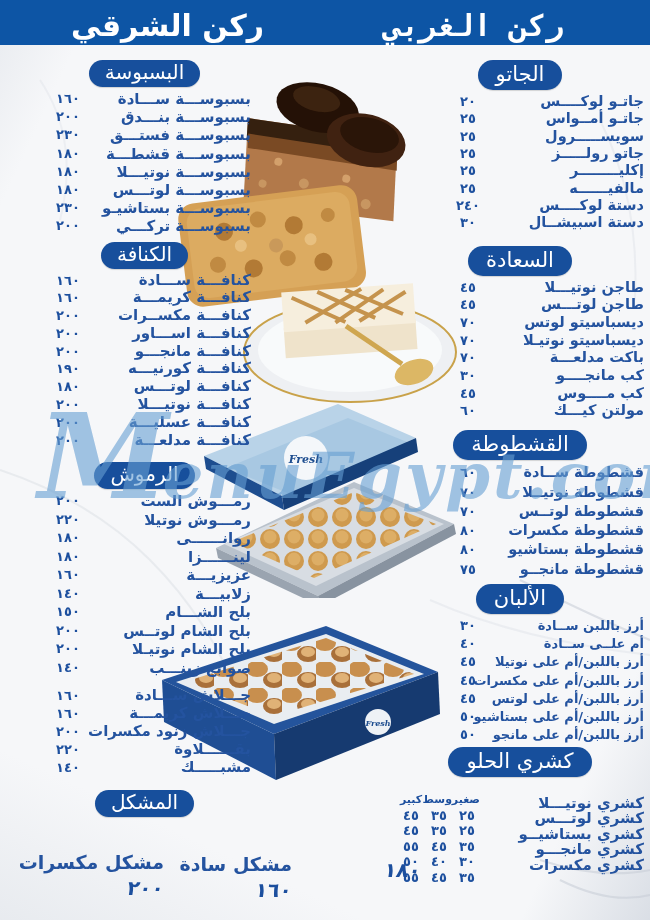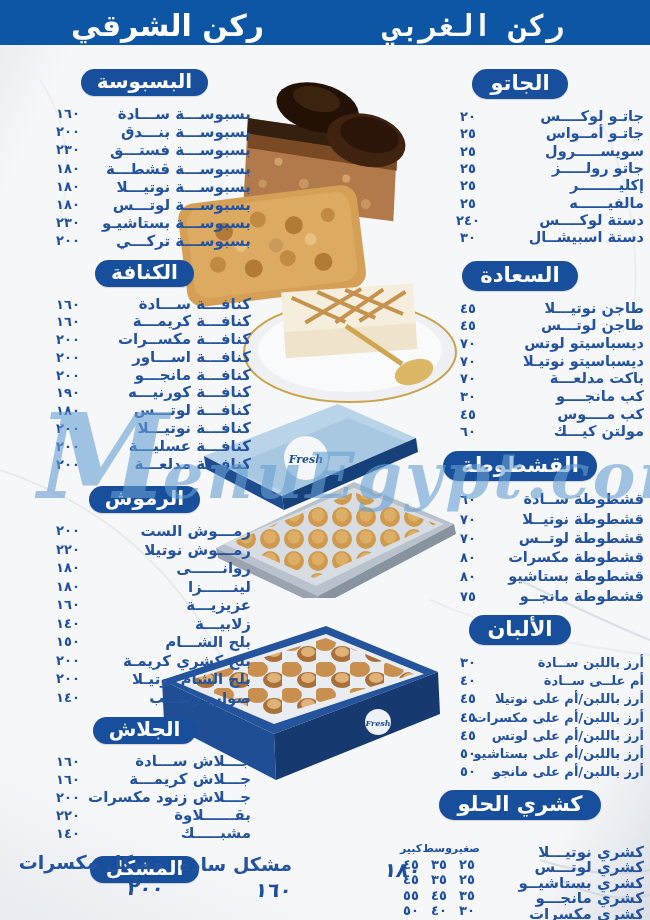--- a/index.html
+++ b/index.html
@@ -14,22 +14,22 @@
   
   .banner{position:absolute;left:0;top:0;width:650px;height:45px;background:#0d55a5;z-index:3;}
   .banner .ttl{position:absolute;top:8px;color:#fff;font-weight:bold;font-size:30px;
                text-align:center;direction:rtl;white-space:nowrap;}
   .ttl-east{left:55px;width:225px;}
   .ttl-west{left:361px;width:225px;font-family:Liberation Mono, monospace;}
   
   .col{position:absolute;top:60px;z-index:4;}
   .cL{left:38px;width:213px;}
   .cR{left:396px;width:248px;}
-  .pill{background:#174f9c;color:#fff;font-weight:bold;border-radius:17px;
-        width:fit-content;margin:9px auto;padding:2px 18px 4px;font-size:21px;
+  .pill{background:#174f9c;color:#fff;font-weight:normal;border-radius:17px;
+        width:fit-content;margin:0 auto;padding:2px 18px 4px;font-size:21px;
         direction:rtl;white-space:nowrap;line-height:1.15;box-shadow:0 1px 1px rgba(0,0,0,.15);}
   .cL .pill{font-size:20px;padding:1px 16px 3px;}
   .rows{margin-top:3px;}
   .row{position:relative;direction:rtl;}
   .nm{display:block;text-align:right;white-space:nowrap;color:#24539f;font-weight:bold;
       font-size:14.5px;line-height:inherit;}
   .pr{position:absolute;top:0;width:36px;text-align:center;color:#1c4f9e;font-weight:bold;
       font-size:13px;line-height:inherit;}
   .cR .pr{left:54px;}
   .cL .pr{left:12px;}
@@ -291,35 +291,34 @@
         </div>
         <div class="row">
           <span class="nm">زلابيـــة</span>
           <span class="pr">١٤٠</span>
         </div>
         <div class="row">
           <span class="nm">بلح الشـــام</span>
           <span class="pr">١٥٠</span>
         </div>
         <div class="row">
-          <span class="nm">بلح كشري كريمـة</span>
+          <span class="nm">بلح الشام لوتــس</span>
           <span class="pr">٢٠٠</span>
         </div>
         <div class="row">
           <span class="nm">بلح الشام نوتيـلا</span>
           <span class="pr">٢٠٠</span>
         </div>
         <div class="row">
           <span class="nm">صوابع زينـــب</span>
           <span class="pr">١٤٠</span>
         </div>
       </div>
     </div>
     <div class="sec sec4">
-      <div class="pill">الجلاش</div>
       <div class="rows">
         <div class="row">
           <span class="nm">جـــلاش ســـادة</span>
           <span class="pr">١٦٠</span>
         </div>
         <div class="row">
           <span class="nm">جـــلاش كريمـــة</span>
           <span class="pr">١٦٠</span>
         </div>
         <div class="row">

